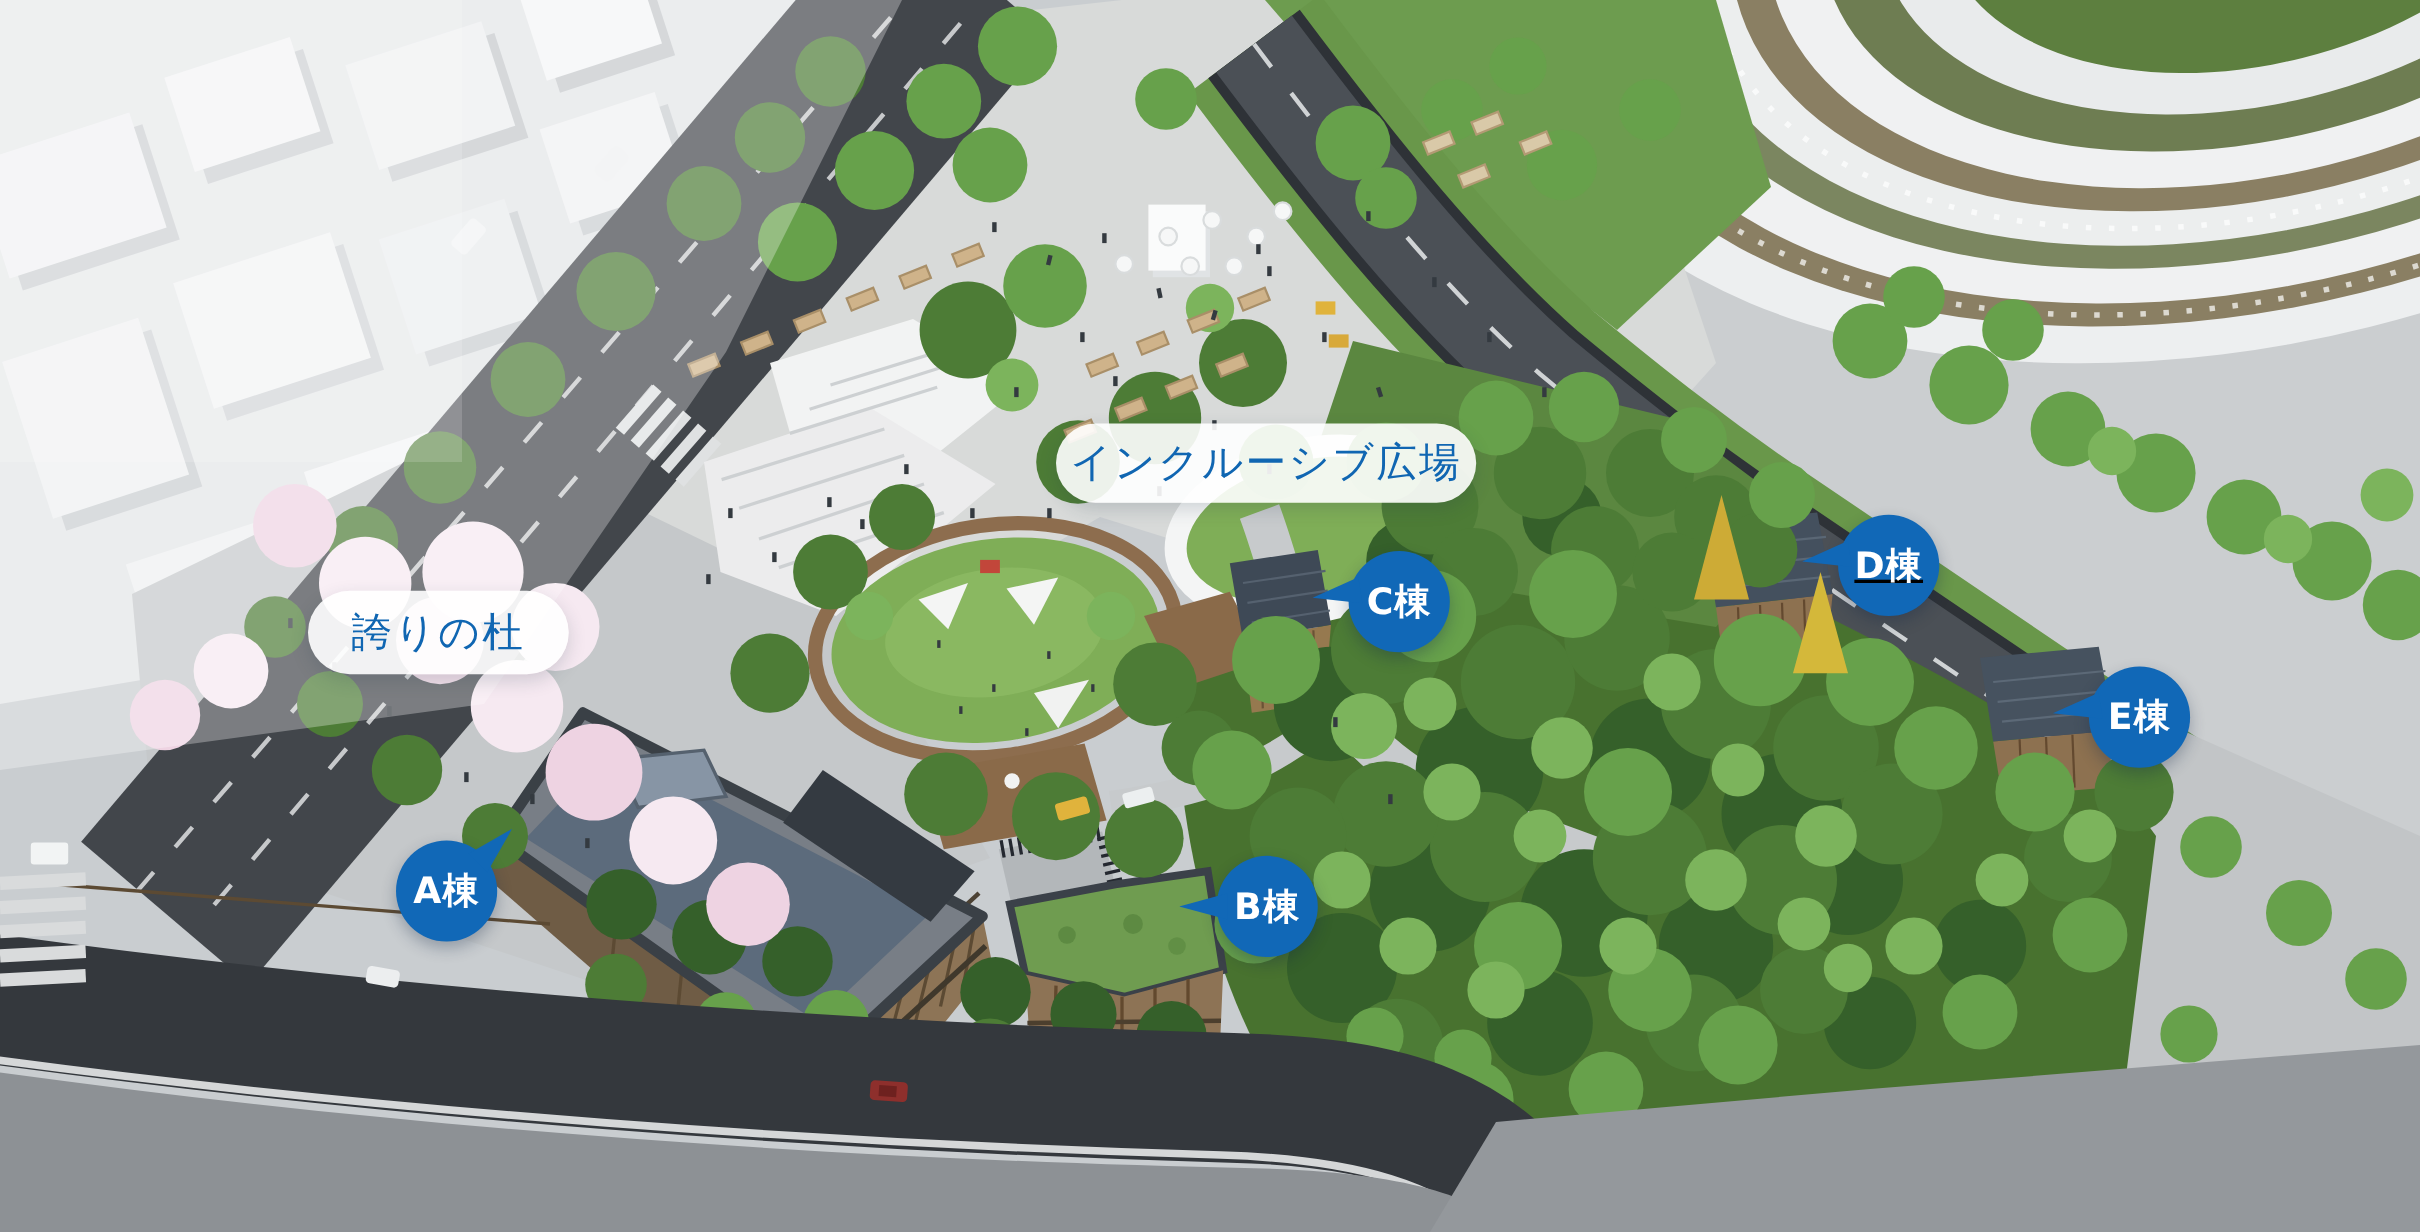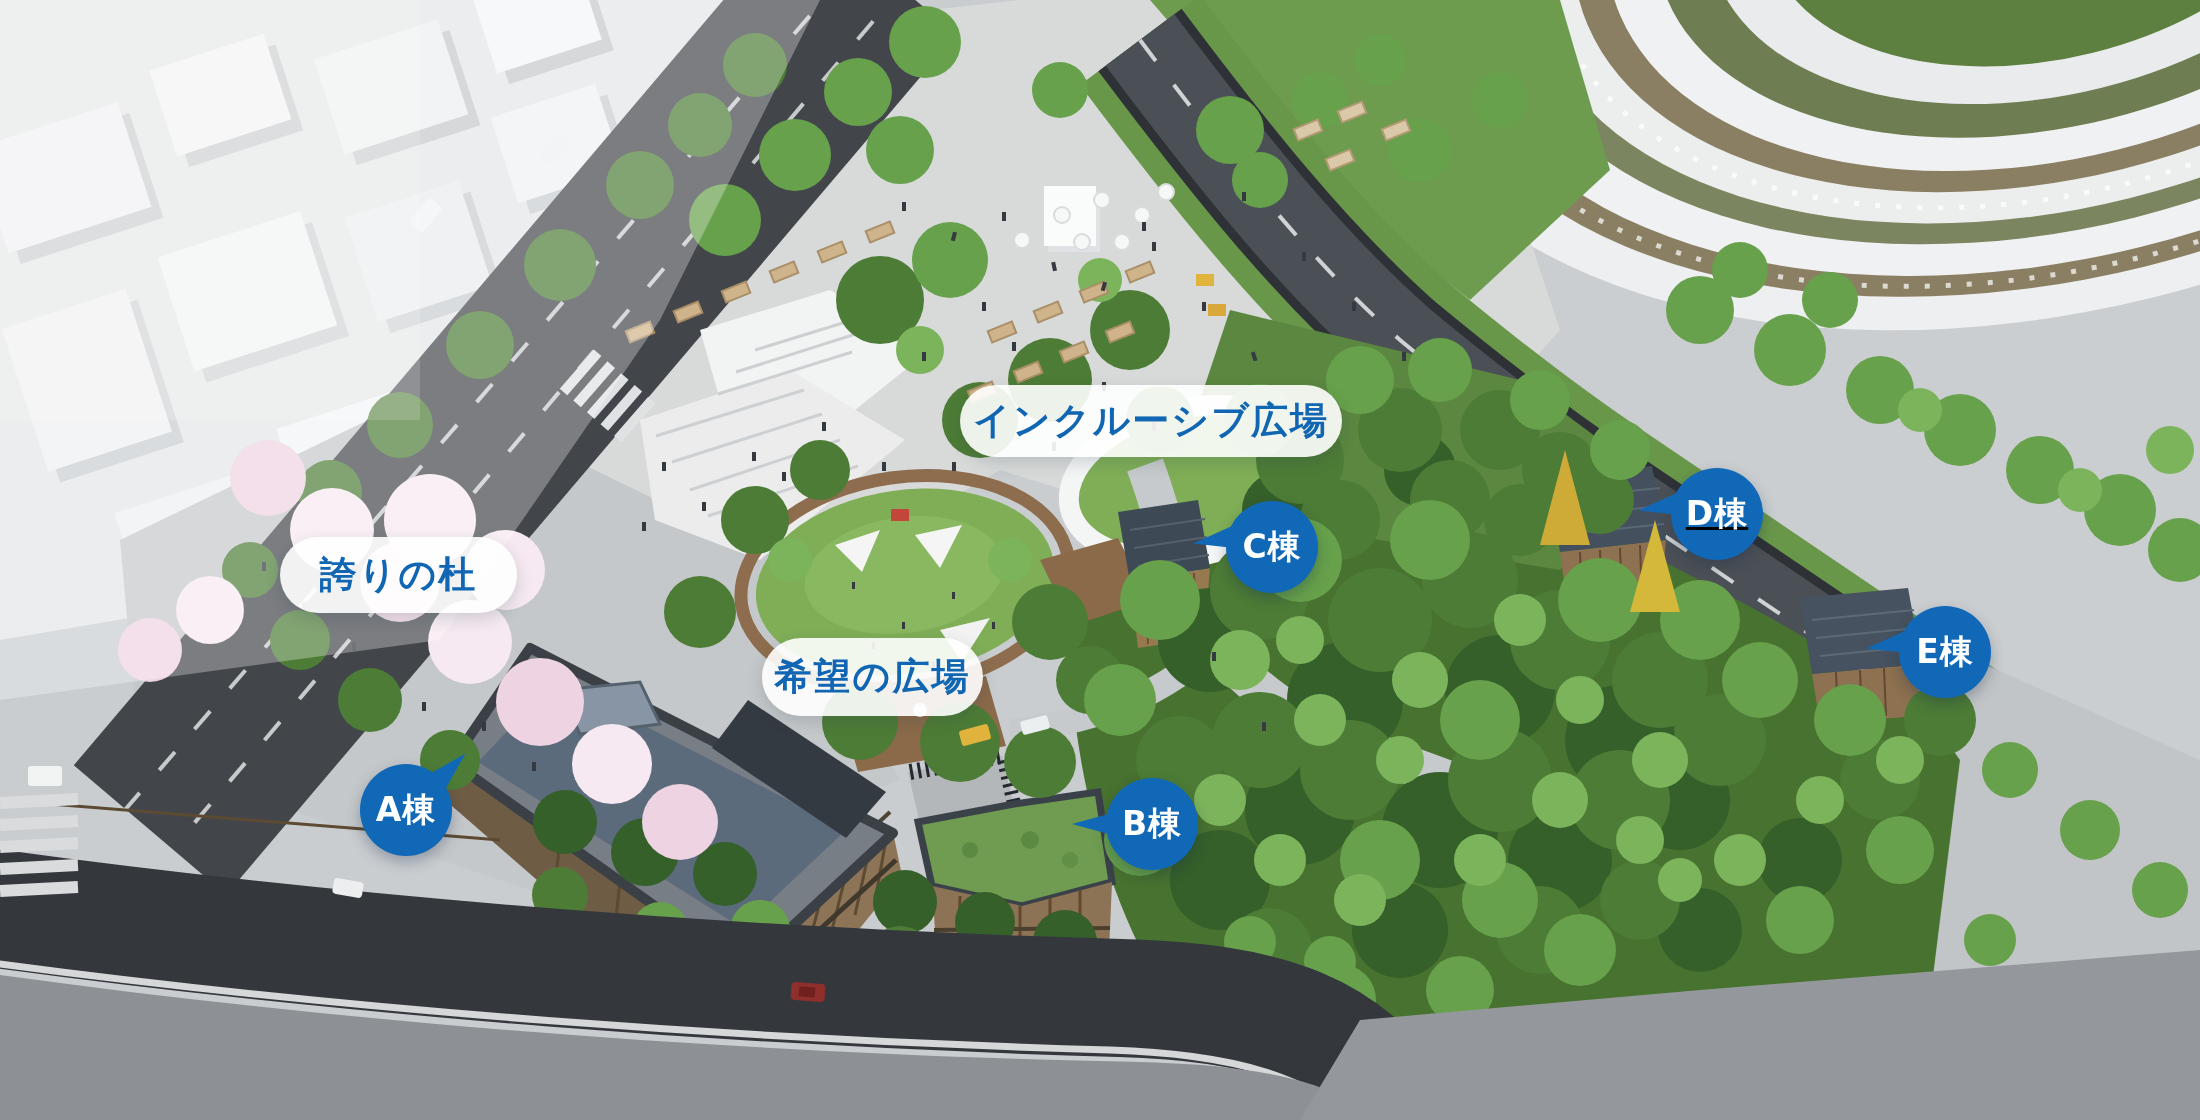--- a/index.html
+++ b/index.html
@@ -10,21 +10,21 @@
     --blue:#1168b7;
     --labelblue:#1066b2;
     --pillbg:rgba(255,255,255,0.90);
   }
   .area-pill{
     position:absolute;display:flex;align-items:center;justify-content:center;
     background:var(--pillbg);border-radius:999px;cursor:pointer;
     box-shadow:0 6px 16px rgba(40,60,80,.18);
   }
   .area-pill span{
-    color:var(--labelblue);font-weight:bold;font-size:37px;letter-spacing:2px;
+    color:var(--labelblue);font-weight:normal;font-size:37px;letter-spacing:2px;
     white-space:nowrap;
   }
   .bldg-badge{
     position:absolute;display:flex;align-items:center;justify-content:center;
     background:var(--blue);border-radius:50%;cursor:pointer;
     box-shadow:0 6px 14px rgba(20,40,70,.30);
   }
   .bldg-badge span{
     color:#ffffff;font-weight:bold;font-size:33px;letter-spacing:1px;white-space:nowrap;
   }
@@ -549,23 +549,20 @@
 </svg>
 
 <div class="area-pill" style="left:960px;top:385px;width:382px;height:72px;">
   <span>インクルーシブ広場</span>
 </div>
 
 <div class="area-pill" style="left:280px;top:537px;width:237px;height:76px;">
   <span>誇りの杜</span>
 </div>
 
-<div class="area-pill" style="left:762px;top:638px;width:221px;height:78px;">
-  <span>希望の広場</span>
-</div>
 
 
 <div class="bldg-badge" style="left:360px;top:764px;width:92px;height:92px;">
   <span class="tail tail-up-right"></span>
   <span>A棟</span>
 </div>
 
 <div class="bldg-badge" style="left:1106px;top:778px;width:92px;height:92px;text-align:right;">
   <span class="tail tail-left"></span>
   <span>B棟</span>

